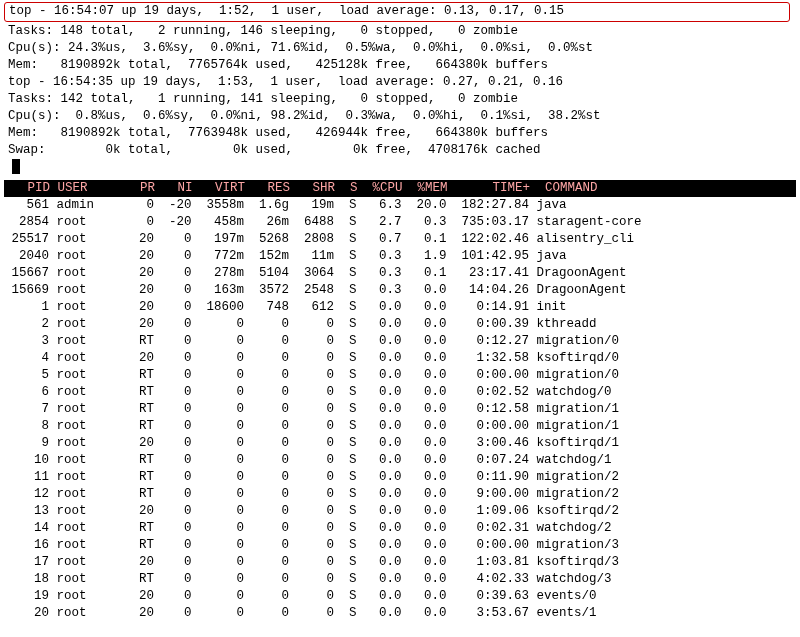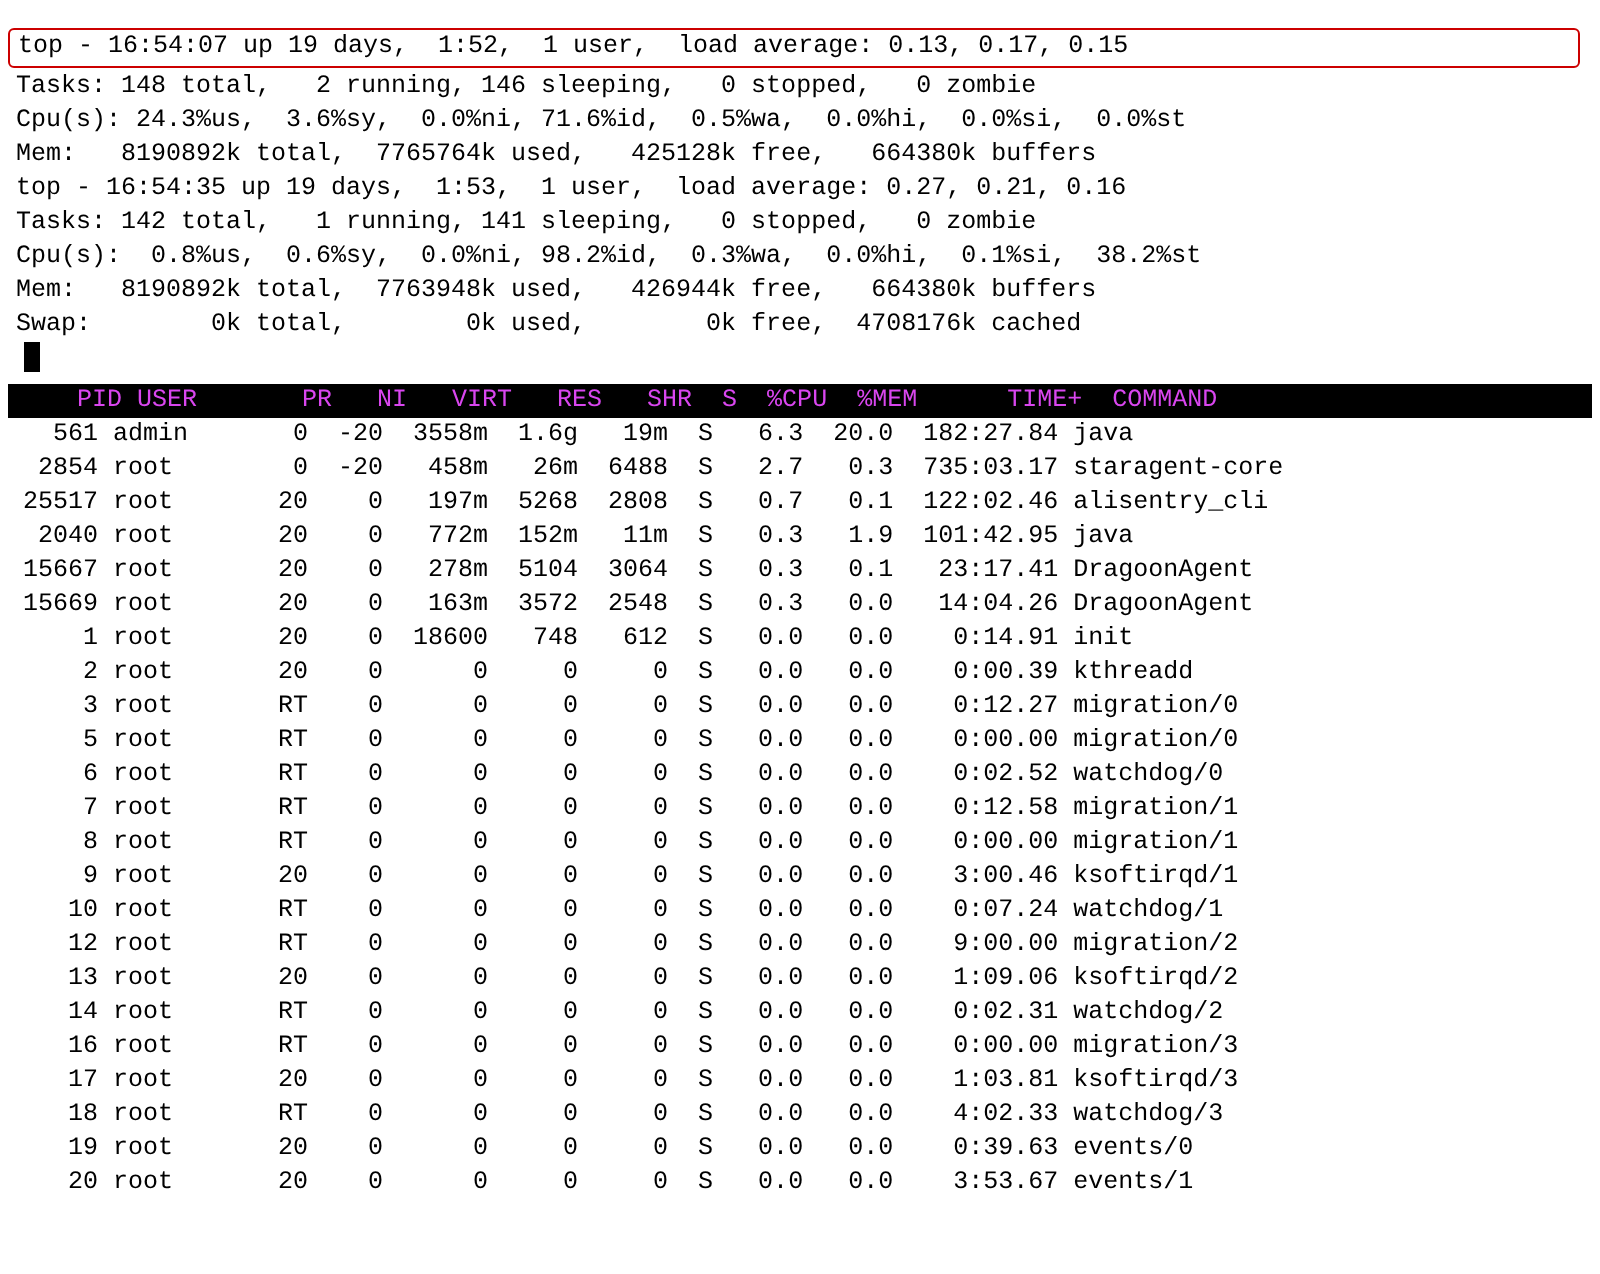--- a/index.html
+++ b/index.html
@@ -20,21 +20,21 @@
     position: relative;
     box-sizing: border-box;
     padding: 2px 4px 0 4px;
   }
 
   
   .hl-box {
     border: 1.5px solid #cc0000;
     border-radius: 3px;
     padding: 0 4px 1px 4px;
-    margin: 12px 6px 1px 0;
+    margin: 0 6px 1px 0;
     white-space: pre;
   }
 
   .summary-line,
   .standalone {
     white-space: pre;
     padding-left: 4px;
   }
 
   .cursor {
@@ -45,23 +45,23 @@
     vertical-align: -2px;
     margin-left: 4px;
   }
 
   .process-block {
     margin-top: 2px;
   }
 
   .header-row {
     background: #000;
-    color: #d946ef;
+    color: #fca5a5;
     white-space: pre;
-    padding-left: 12px;
+    padding-left: 1px;
   }
 
   .proc-row {
     white-space: pre;
     padding-left: 0;
   }
 </style>
 </head>
 <body>
 <div class="page">
@@ -84,26 +84,28 @@
   <div id="proc-body">
         <div class="proc-row">   561 admin       0  -20  3558m  1.6g   19m  S   6.3  20.0  182:27.84 java</div>
         <div class="proc-row">  2854 root        0  -20   458m   26m  6488  S   2.7   0.3  735:03.17 staragent-core</div>
         <div class="proc-row"> 25517 root       20    0   197m  5268  2808  S   0.7   0.1  122:02.46 alisentry_cli</div>
         <div class="proc-row">  2040 root       20    0   772m  152m   11m  S   0.3   1.9  101:42.95 java</div>
         <div class="proc-row"> 15667 root       20    0   278m  5104  3064  S   0.3   0.1   23:17.41 DragoonAgent</div>
         <div class="proc-row"> 15669 root       20    0   163m  3572  2548  S   0.3   0.0   14:04.26 DragoonAgent</div>
         <div class="proc-row">     1 root       20    0  18600   748   612  S   0.0   0.0    0:14.91 init</div>
         <div class="proc-row">     2 root       20    0      0     0     0  S   0.0   0.0    0:00.39 kthreadd</div>
         <div class="proc-row">     3 root       RT    0      0     0     0  S   0.0   0.0    0:12.27 migration/0</div>
+        <div class="proc-row">     4 root       20    0      0     0     0  S   0.0   0.0    1:32.58 ksoftirqd/0</div>
         <div class="proc-row">     5 root       RT    0      0     0     0  S   0.0   0.0    0:00.00 migration/0</div>
         <div class="proc-row">     6 root       RT    0      0     0     0  S   0.0   0.0    0:02.52 watchdog/0</div>
         <div class="proc-row">     7 root       RT    0      0     0     0  S   0.0   0.0    0:12.58 migration/1</div>
         <div class="proc-row">     8 root       RT    0      0     0     0  S   0.0   0.0    0:00.00 migration/1</div>
         <div class="proc-row">     9 root       20    0      0     0     0  S   0.0   0.0    3:00.46 ksoftirqd/1</div>
         <div class="proc-row">    10 root       RT    0      0     0     0  S   0.0   0.0    0:07.24 watchdog/1</div>
+        <div class="proc-row">    11 root       RT    0      0     0     0  S   0.0   0.0    0:11.90 migration/2</div>
         <div class="proc-row">    12 root       RT    0      0     0     0  S   0.0   0.0    9:00.00 migration/2</div>
         <div class="proc-row">    13 root       20    0      0     0     0  S   0.0   0.0    1:09.06 ksoftirqd/2</div>
         <div class="proc-row">    14 root       RT    0      0     0     0  S   0.0   0.0    0:02.31 watchdog/2</div>
         <div class="proc-row">    16 root       RT    0      0     0     0  S   0.0   0.0    0:00.00 migration/3</div>
         <div class="proc-row">    17 root       20    0      0     0     0  S   0.0   0.0    1:03.81 ksoftirqd/3</div>
         <div class="proc-row">    18 root       RT    0      0     0     0  S   0.0   0.0    4:02.33 watchdog/3</div>
         <div class="proc-row">    19 root       20    0      0     0     0  S   0.0   0.0    0:39.63 events/0</div>
         <div class="proc-row">    20 root       20    0      0     0     0  S   0.0   0.0    3:53.67 events/1</div>
       </div>
 </div>

